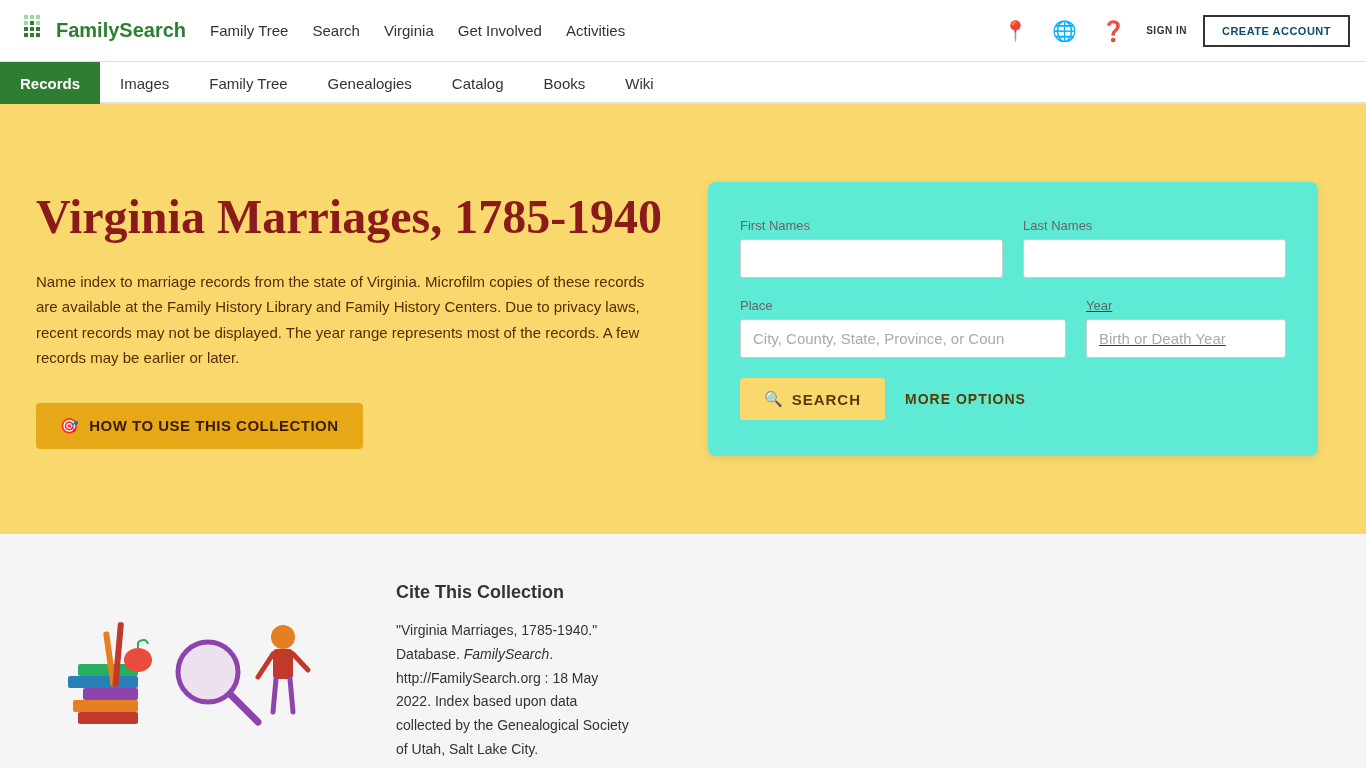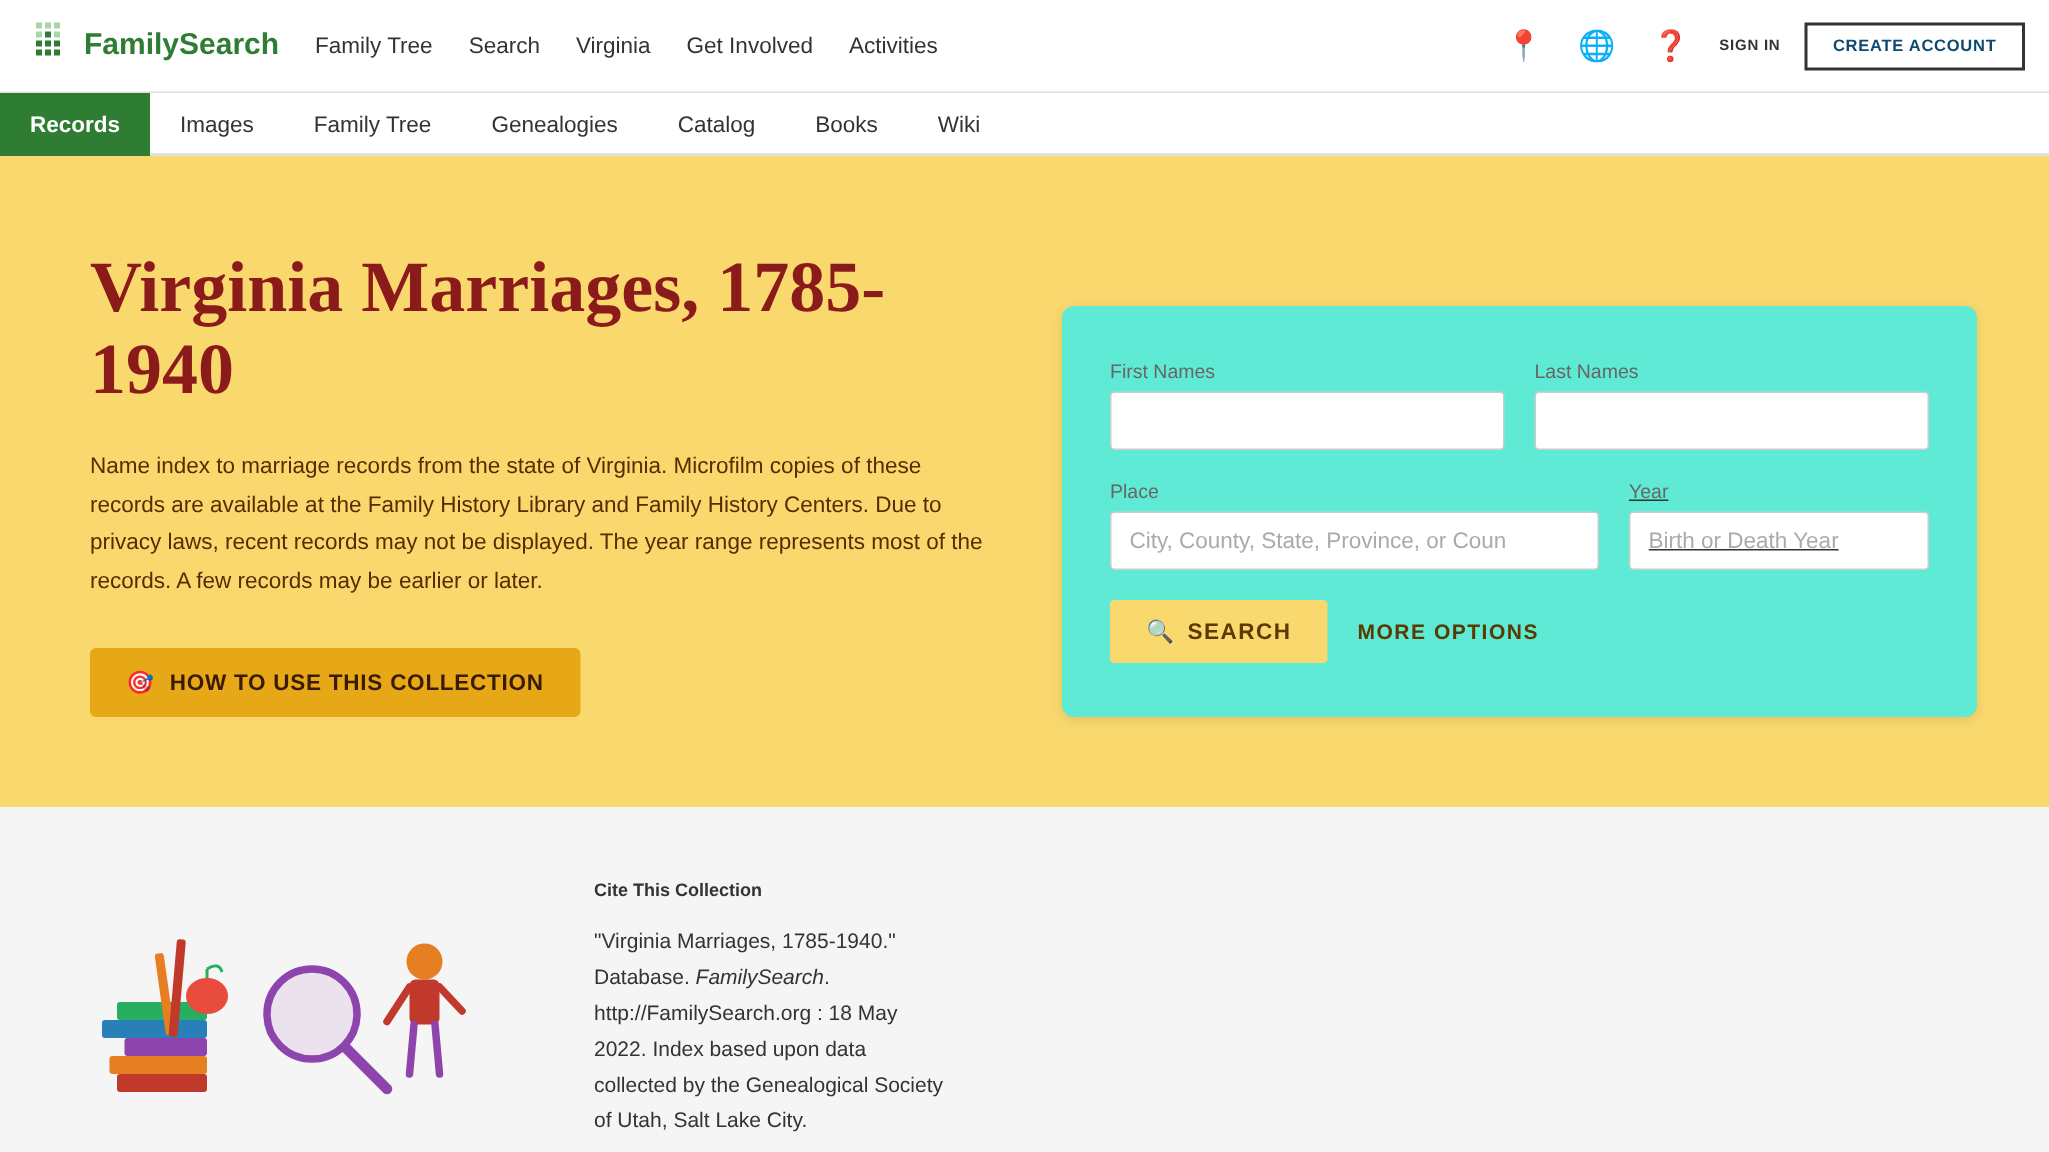--- a/index.html
+++ b/index.html
@@ -88,23 +88,23 @@
     }
     .second-nav a.active {
       background: #2e7d32;
       color: #fff;
       font-weight: bold;
     }
 
     
     .hero {
       background: #f9d96e;
-      padding: 60px 48px 60px 60px;
-      display: flex;
-      align-items: flex-end;
+      padding: 60px 48px 60px 36px;
+      display: flex;
+      align-items: center;
       gap: 40px;
       min-height: 430px;
     }
     .hero-left {
       flex: 1;
       max-width: 640px;
     }
     .hero-title {
       font-family: Georgia, serif;
       font-size: 48px;
@@ -216,21 +216,21 @@
       width: 300px;
       min-width: 300px;
       height: 200px;
       position: relative;
     }
     .cite-section {
       flex: 1;
     }
     .cite-title {
       font-family: Arial, sans-serif;
-      font-size: 12px;
+      font-size: 18px;
       font-weight: bold;
       color: #333;
       margin-bottom: 16px;
     }
     .cite-text {
       font-family: Arial, sans-serif;
       font-size: 14px;
       color: #333;
       line-height: 1.7;
     }

